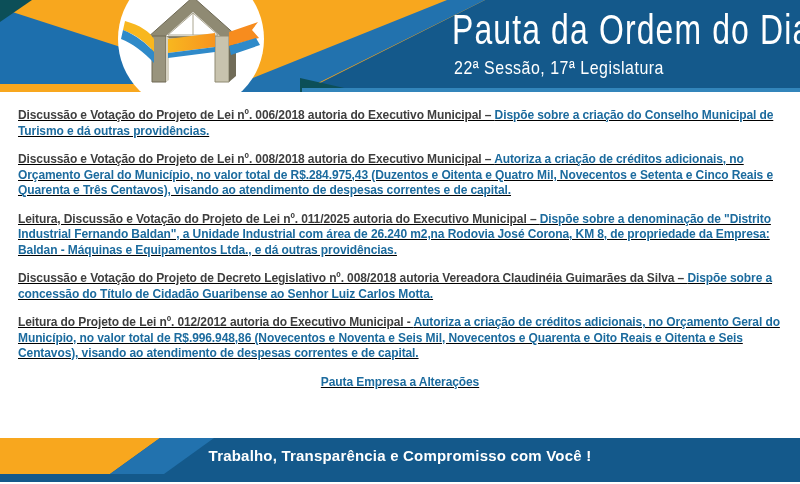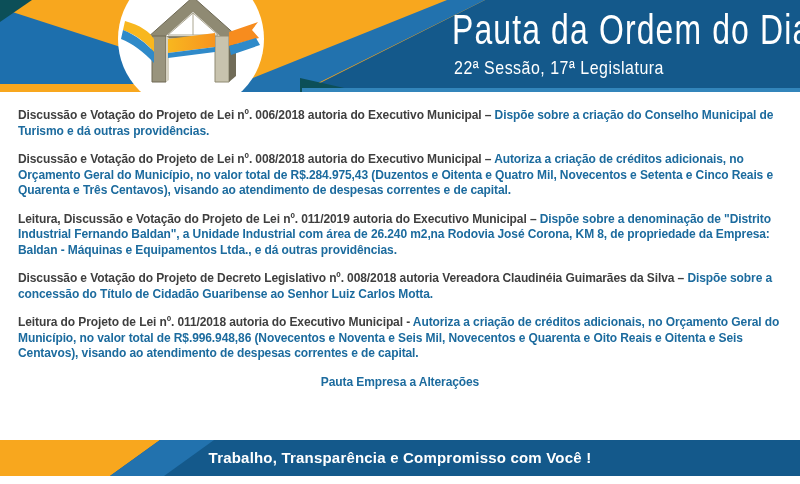--- a/index.html
+++ b/index.html
@@ -26,28 +26,28 @@
   }
   .subtitle{
     position:absolute;left:454px;top:57px;z-index:2;color:#fff;white-space:nowrap;
     font-size:19px;font-weight:400;letter-spacing:0.6px;
     transform:scaleX(0.84);transform-origin:0 0;
   }
   
   .agenda{
     position:absolute;left:0;top:92px;width:800px;height:356px;background:#fff;
     padding:16px 18px 0;overflow:hidden;
-    font-size:12px;font-weight:bold;line-height:15.5px;letter-spacing:-0.1px;
+    font-size:12px;font-weight:bold;line-height:15.5px;letter-spacing:-0.1px;text-decoration:underline;
   }
   .agenda p{margin:0 0 13px;}
   .lead{color:var(--text-dark,#3F3F3F);}
   .detail{color:var(--text-blue,#1C6B9E);}
   .note{text-align:center;color:var(--text-blue,#1C6B9E);margin-top:2px;}
   
-  .footer{position:absolute;left:0;bottom:8px;width:800px;height:36px;background:var(--panel-blue,#14598B);}
+  .footer{position:absolute;left:0;bottom:2px;width:800px;height:44px;background:var(--panel-blue,#14598B);}
   .footer .layer{position:absolute;inset:0;}
   .footer-yellow{background:var(--accent-yellow,#F8A71E);clip-path:polygon(0 0,160px 0,110px 36px,0 36px);}
   .footer-stripe{background:var(--stripe-blue,#2272AE);clip-path:polygon(160px 0,214px 0,164px 36px,110px 36px);}
   .slogan{
     position:relative;z-index:2;text-align:center;line-height:36px;color:#fff;
     font-size:15px;font-weight:bold;letter-spacing:0.2px;
   }
 </style>
 </head>
 <body>
@@ -97,23 +97,23 @@
       </svg>
     </div>
 
     <div class="title">Pauta da Ordem do Dia</div>
     <div class="subtitle">22ª Sessão, 17ª Legislatura</div>
   </div>
 
   <div class="agenda">
     <p><span class="lead">Discussão e Votação do Projeto de Lei nº. 006/2018 autoria do Executivo Municipal – </span><span class="detail">Dispõe sobre a criação do Conselho Municipal de Turismo e dá outras providências.</span></p>
     <p><span class="lead">Discussão e Votação do Projeto de Lei nº. 008/2018 autoria do Executivo Municipal – </span><span class="detail">Autoriza a criação de créditos adicionais, no Orçamento Geral do Município, no valor total de R$.284.975,43 (Duzentos e Oitenta e Quatro Mil, Novecentos e Setenta e Cinco Reais e Quarenta e Três Centavos), visando ao atendimento de despesas correntes e de capital.</span></p>
-    <p><span class="lead">Leitura, Discussão e Votação do Projeto de Lei nº. 011/2019 autoria do Executivo Municipal – </span><span class="detail">Dispõe sobre a denominação de "Distrito Industrial Fernando Baldan", a Unidade Industrial com área de 26.240 m2,na Rodovia José Corona, KM 8, de propriedade da Empresa: Baldan - Máquinas e Equipamentos Ltda., e dá outras providências.</span></p>
+    <p><span class="lead">Leitura, Discussão e Votação do Projeto de Lei nº. 011/2025 autoria do Executivo Municipal – </span><span class="detail">Dispõe sobre a denominação de "Distrito Industrial Fernando Baldan", a Unidade Industrial com área de 26.240 m2,na Rodovia José Corona, KM 8, de propriedade da Empresa: Baldan - Máquinas e Equipamentos Ltda., e dá outras providências.</span></p>
     <p><span class="lead">Discussão e Votação do Projeto de Decreto Legislativo nº. 008/2018 autoria Vereadora Claudinéia Guimarães da Silva – </span><span class="detail">Dispõe sobre a concessão do Título de Cidadão Guaribense ao Senhor Luiz Carlos Motta.</span></p>
-    <p><span class="lead">Leitura do Projeto de Lei nº. 011/2018 autoria do Executivo Municipal - </span><span class="detail">Autoriza a criação de créditos adicionais, no Orçamento Geral do Município, no valor total de R$.996.948,86 (Novecentos e Noventa e Seis Mil, Novecentos e Quarenta e Oito Reais e Oitenta e Seis Centavos), visando ao atendimento de despesas correntes e de capital.</span></p>
+    <p><span class="lead">Leitura do Projeto de Lei nº. 012/2012 autoria do Executivo Municipal - </span><span class="detail">Autoriza a criação de créditos adicionais, no Orçamento Geral do Município, no valor total de R$.996.948,86 (Novecentos e Noventa e Seis Mil, Novecentos e Quarenta e Oito Reais e Oitenta e Seis Centavos), visando ao atendimento de despesas correntes e de capital.</span></p>
     <p class="note">Pauta Empresa a Alterações</p>
   </div>
 
   <div class="footer">
     <div class="layer footer-yellow"></div>
     <div class="layer footer-stripe"></div>
     <div class="slogan">Trabalho, Transparência e Compromisso com Você !</div>
   </div>
 
 </div>

